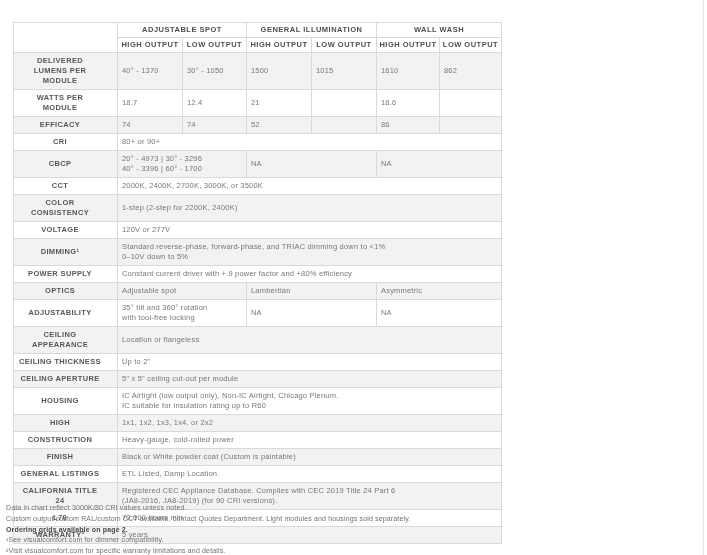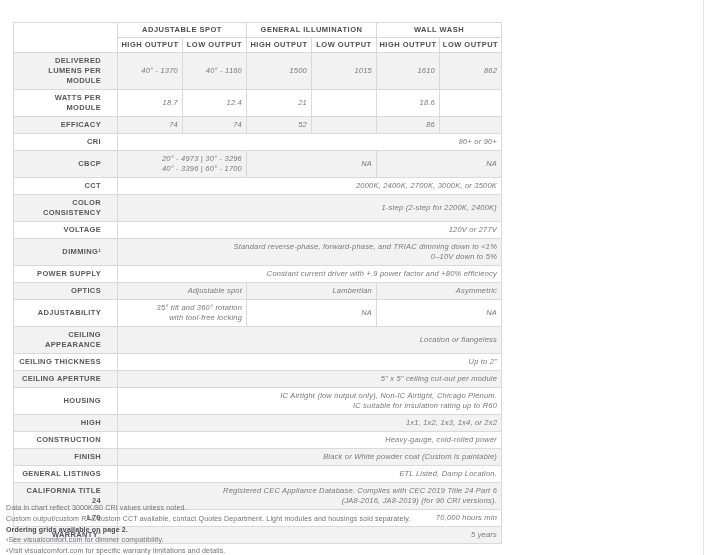--- a/index.html
+++ b/index.html
@@ -23,26 +23,25 @@
     vertical-align:middle;
     overflow:hidden;
   }
   thead th {
     font-weight:bold; color:#4d4e51; letter-spacing:0.5px;
     text-align:center; padding:2px 2px; background:#ffffff;
   }
   th.corner { background:#ffffff; }
   tbody th.rowlabel {
     font-weight:bold; color:#56575a; letter-spacing:0.35px;
-    text-align:right; padding:3px 16px 3px 5px;
+    text-align:center; padding:3px 16px 3px 5px;
   }
   tbody td.val {
-    color:#76777a; text-align:right; padding:3px 4px;
+    color:#76777a; text-align:left; padding:3px 4px;
     letter-spacing:0.2px;
-    font-style:italic;
   }
   tbody tr.shaded { background:#f2f2f2; }
   .footnotes {
     position:absolute; left:6px; top:503px; width:690px;
     font-size:7px; line-height:10.8px; color:#6f7073;
     letter-spacing:0.15px;
   }
   .footnotes .fline { white-space:nowrap; }
   .footnotes .bold { font-weight:bold; color:#47484a; }
 </style>
@@ -72,21 +71,21 @@
         <th>HIGH OUTPUT</th>
         <th>LOW OUTPUT</th>
         <th>HIGH OUTPUT</th>
         <th>LOW OUTPUT</th>
       </tr>
     </thead>
   <tbody>
       <tr class="shaded">
         <th class="rowlabel">DELIVERED LUMENS PER MODULE</th>
         <td class="val">40° - 1370</td>
-        <td class="val">40° - 1160</td>
+        <td class="val">30° - 1050</td>
         <td class="val">1500</td>
         <td class="val">1015</td>
         <td class="val">1610</td>
         <td class="val">862</td>
       </tr>
       <tr>
         <th class="rowlabel">WATTS PER MODULE</th>
         <td class="val">18.7</td>
         <td class="val">12.4</td>
         <td class="val">21</td>

